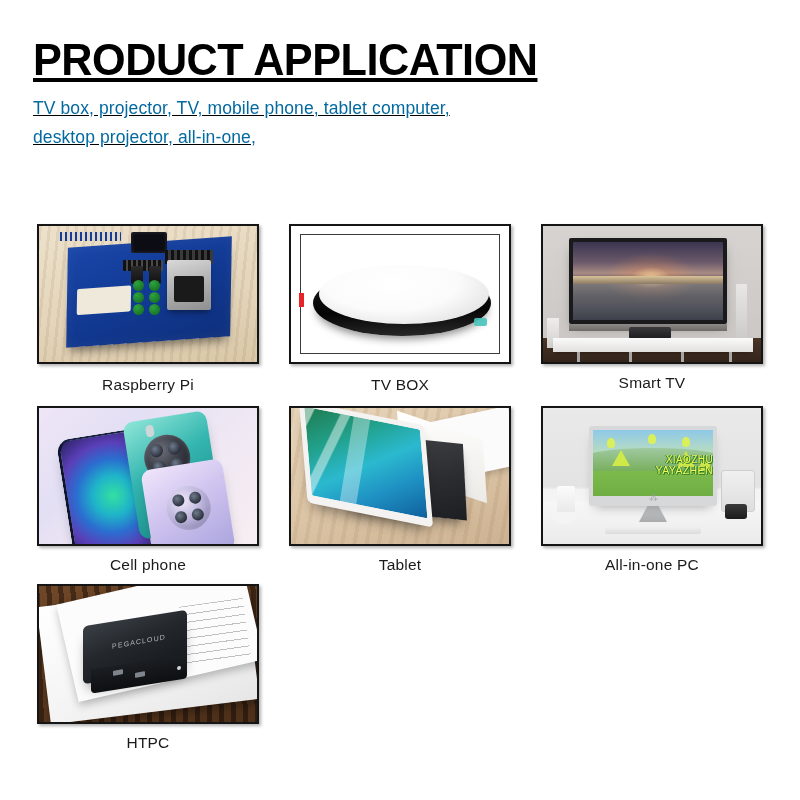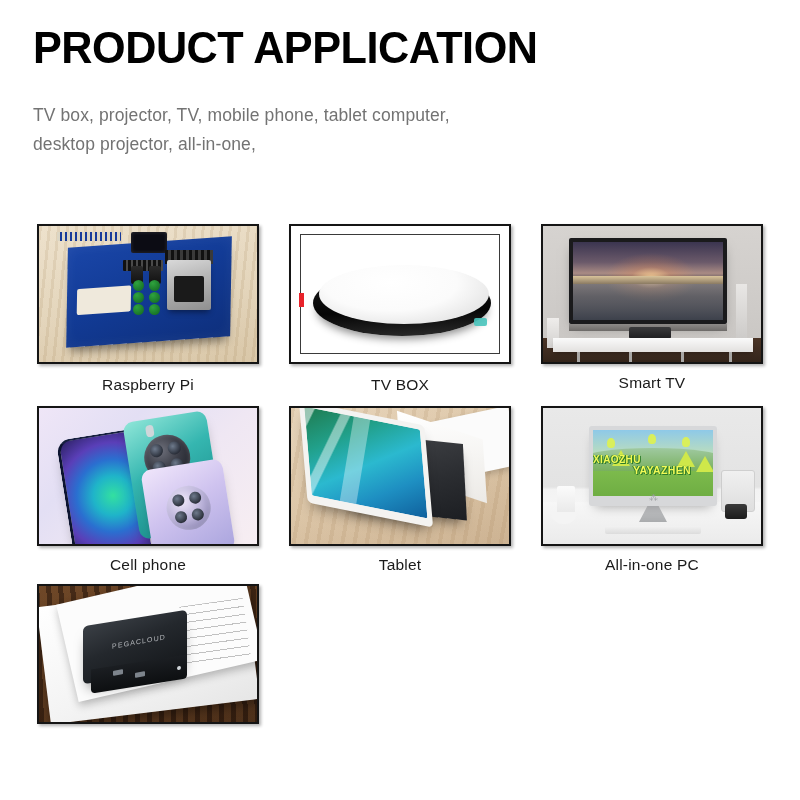--- a/index.html
+++ b/index.html
@@ -3,28 +3,28 @@
 <meta charset="utf-8">
 <style>
   * { margin:0; padding:0; box-sizing:border-box; }
   html,body{
     width:800px; height:800px; background:#ffffff; overflow:hidden;
     font-family:"Liberation Sans","DejaVu Sans",sans-serif;
   }
   .page{ position:relative; width:800px; height:800px; background:#fff; }
 
   
-  .header{ padding:24px 0 0 33px; }
+  .header{ padding:36px 0 0 33px;text-decoration:underline; }
   .title{
     font-size:45px; font-weight:bold; color:#000; letter-spacing:-0.5px;
     line-height:1.05; transform:scaleX(0.96); transform-origin:left center;
     white-space:nowrap;
   }
   .subtitle{
-    margin-top:30px; font-size:17.5px; color:#737373; line-height:1.62;
+    margin-top:11px; font-size:17.5px; color:#0369a1; line-height:1.62;
     font-weight:400; letter-spacing:0.1px;
   }
   .subtitle div{ white-space:nowrap; }
 
   
   .grid{
     position:absolute; left:37px; top:224px;
     width:726px;
     display:grid;
     grid-template-columns:222px 222px 222px;
@@ -447,22 +447,22 @@
   .aio-tri{
     position:absolute; width:0; height:0;
     border-left:9px solid transparent; border-right:9px solid transparent;
     border-bottom:16px solid #cfe84a;
   }
   .aio-bal{
     position:absolute; width:8px; height:10px; border-radius:50% 50% 40% 40%;
     background:#d9ef5b;
   }
   .aio-txt{
-    position:absolute; left:0; top:38%; width:100%; text-align:left;
-    font-weight:bold; line-height:1.0; letter-spacing:.4px;
+    position:absolute; left:0; top:38%; width:100%; text-align:right;
+    font-weight:normal; line-height:1.0; letter-spacing:.4px;
     color:#f2fa57; text-shadow:0 0 1px #2f7d2a, 1px 1px 0 #2f7d2a, -1px 0 0 #2f7d2a;
     font-size:10px;
   }
   .aio-txt span{ display:block; }
   .aio-txt span:nth-child(2){ font-size:10.5px;margin-left:40px; }
   .aio-logo{
     position:absolute; left:50%; bottom:3px; transform:translateX(-50%);
     width:8px; height:9px; color:#9a9c9e; font-size:9px; line-height:9px;
   }
   .aio-stand{
@@ -701,16 +701,17 @@
           <div class="ht-paper2"></div>
           <div class="ht-lines"></div>
           <div class="ht-box"></div>
           <div class="ht-brand">PEGACLOUD</div>
           <div class="ht-front"></div>
           <div class="ht-port" style="left:74px;top:84px"></div>
           <div class="ht-port" style="left:96px;top:86px"></div>
           <div class="ht-led"></div>
         </div>
       </div>
+      <div class="caption">HTPC</div>
     </div>
 
   </div>
 </div>
 
 </body></html>

